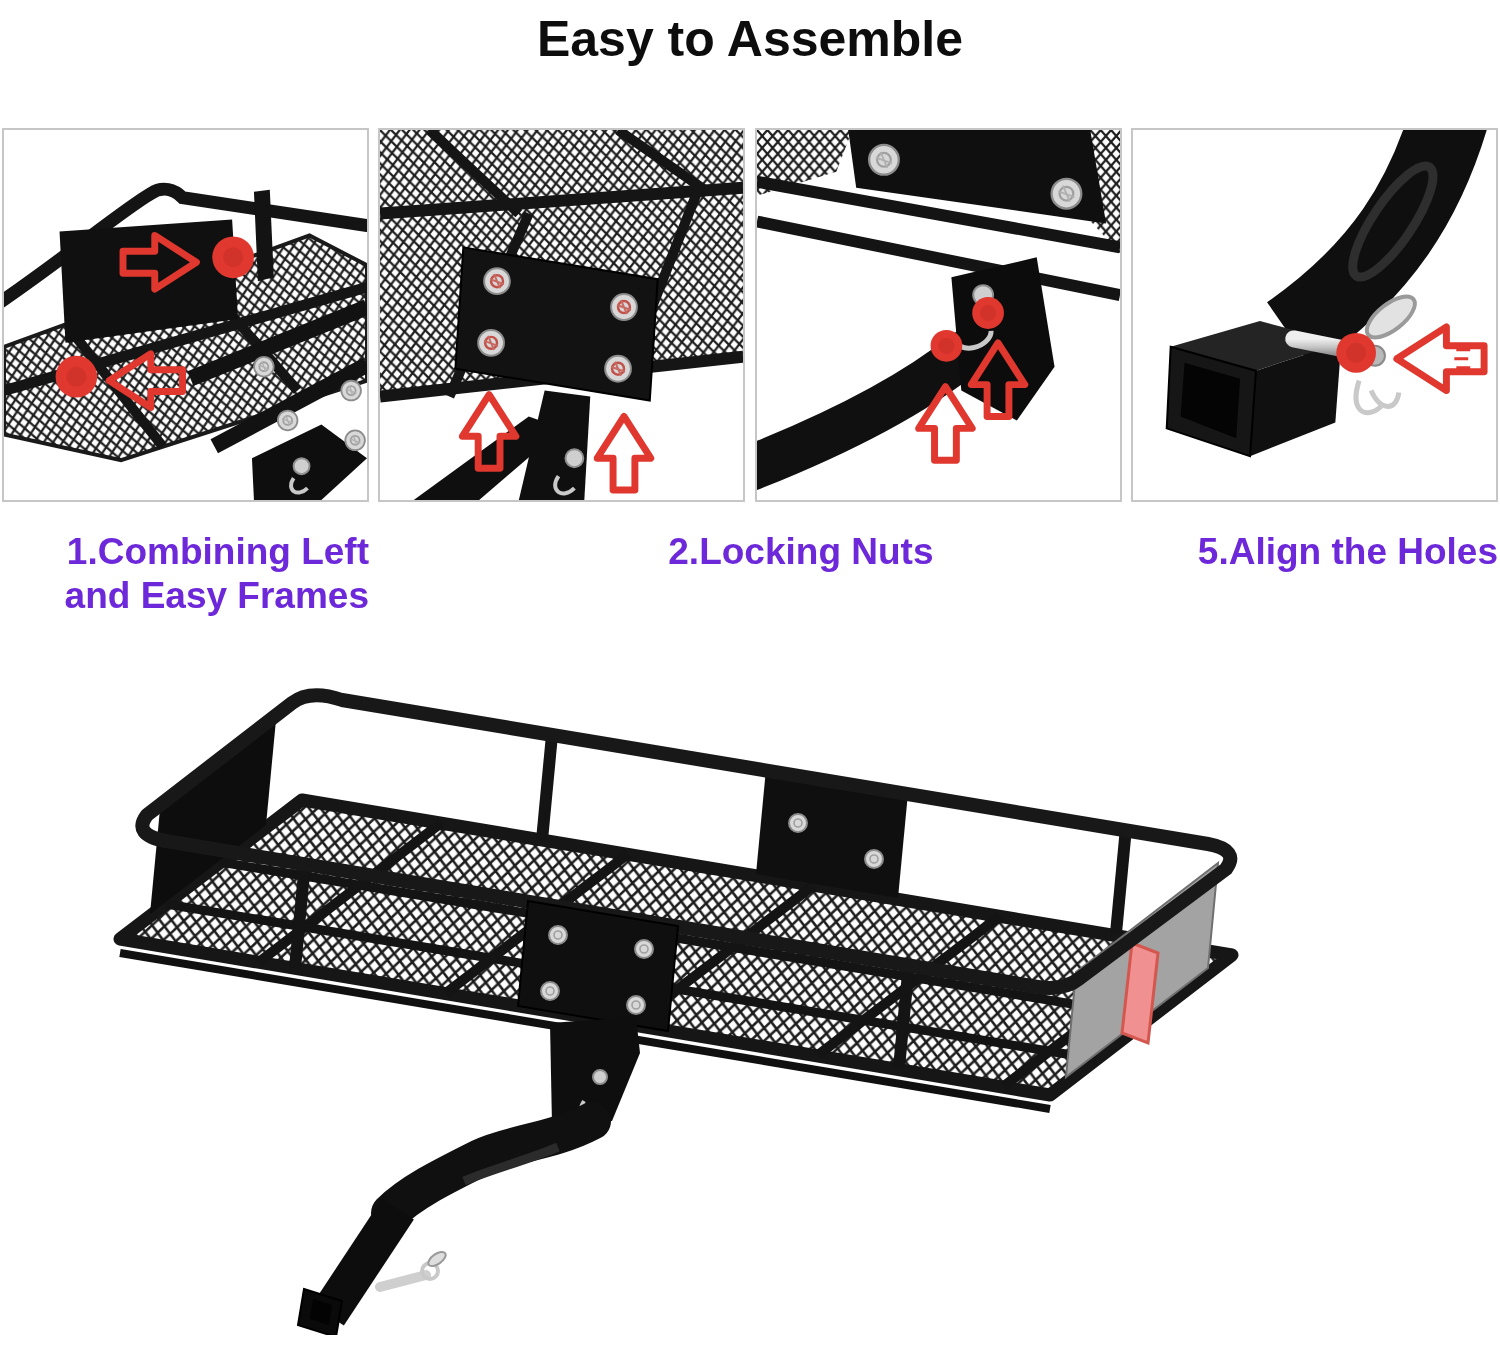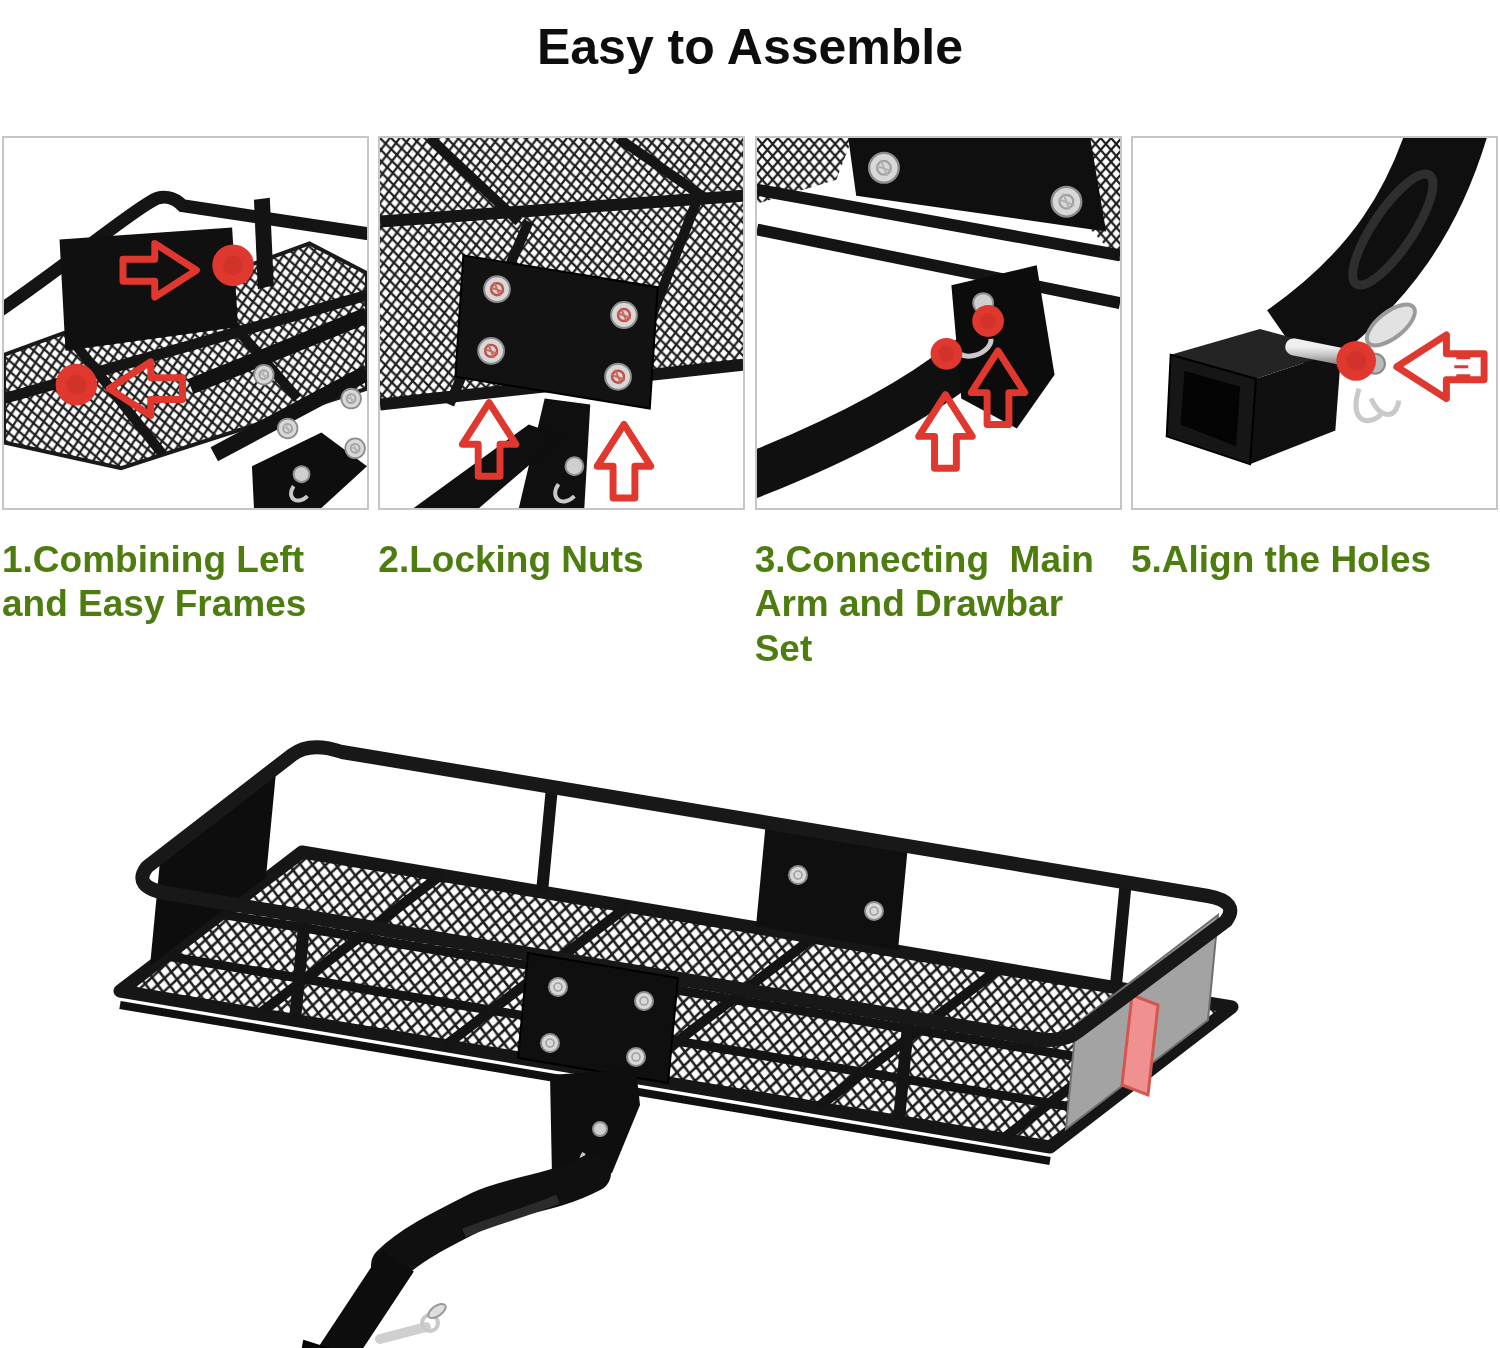--- a/index.html
+++ b/index.html
@@ -1,22 +1,22 @@
 <!DOCTYPE html>
 <html><head>
 <meta charset="utf-8">
 <style>
   html,body{margin:0;padding:0;background:#ffffff;}
   body{width:1500px;height:1348px;font-family:"Liberation Sans",sans-serif;color:#111;overflow:hidden;}
-  .page-title{margin:0;padding-top:18px;text-align:center;font-size:50px;font-weight:bold;letter-spacing:0;color:#0d0d0d;}
+  .page-title{margin:0;padding-top:10px;text-align:center;font-size:50px;font-weight:bold;letter-spacing:0;color:#0d0d0d;}
   .steps-row{display:flex;justify-content:space-between;padding:0 2px;margin-top:60px;}
   .step-panel{width:367px;height:374px;border:2px solid #c6c6c6;box-sizing:border-box;background:#fff;overflow:hidden;}
   .step-panel svg{display:block;width:100%;height:100%;}
   .captions-row{display:flex;justify-content:space-between;padding:0 2px;margin-top:28px;}
-  .step-caption{width:367px;text-align:left;font-weight:bold;font-size:37px;line-height:1.2;color:#4d7c0f;}
+  .step-caption{width:367px;text-align:right;font-weight:bold;font-size:37px;line-height:1.2;color:#6d28d9;}
   .cap-line{white-space:pre-wrap;}
   .figure-wrap{margin-top:54px;display:flex;justify-content:center;}
   .figure-wrap svg{display:block;}
 </style>
 </head>
 <body>
 
 <h1 class="page-title">Easy to Assemble</h1>
 
 <div class="steps-row">
@@ -224,24 +224,20 @@
 
 <div class="captions-row">
   <div class="step-caption">
     <div class="cap-line">1.Combining Left</div>
     <div class="cap-line">and Easy Frames</div>
   </div>
   <div class="step-caption">
     <div class="cap-line">2.Locking Nuts</div>
   </div>
   <div class="step-caption">
-    <div class="cap-line">3.Connecting  Main</div>
-    <div class="cap-line">Arm and Drawbar Set</div>
-  </div>
-  <div class="step-caption">
     <div class="cap-line">5.Align the Holes</div>
     <div class="cap-line"></div>
   </div>
 </div>
 
 <div class="figure-wrap">
   <svg width="1340" height="662" viewBox="0 0 1340 662">
     <defs>
       <pattern id="sbmesh" width="25" height="14" patternUnits="userSpaceOnUse" patternTransform="rotate(5)">
         <path d="M0,14 L12.5,0 L25,14 M0,0 L12.5,14 L25,0" fill="none" stroke="#1c1c1c" stroke-width="2.5"></path>

